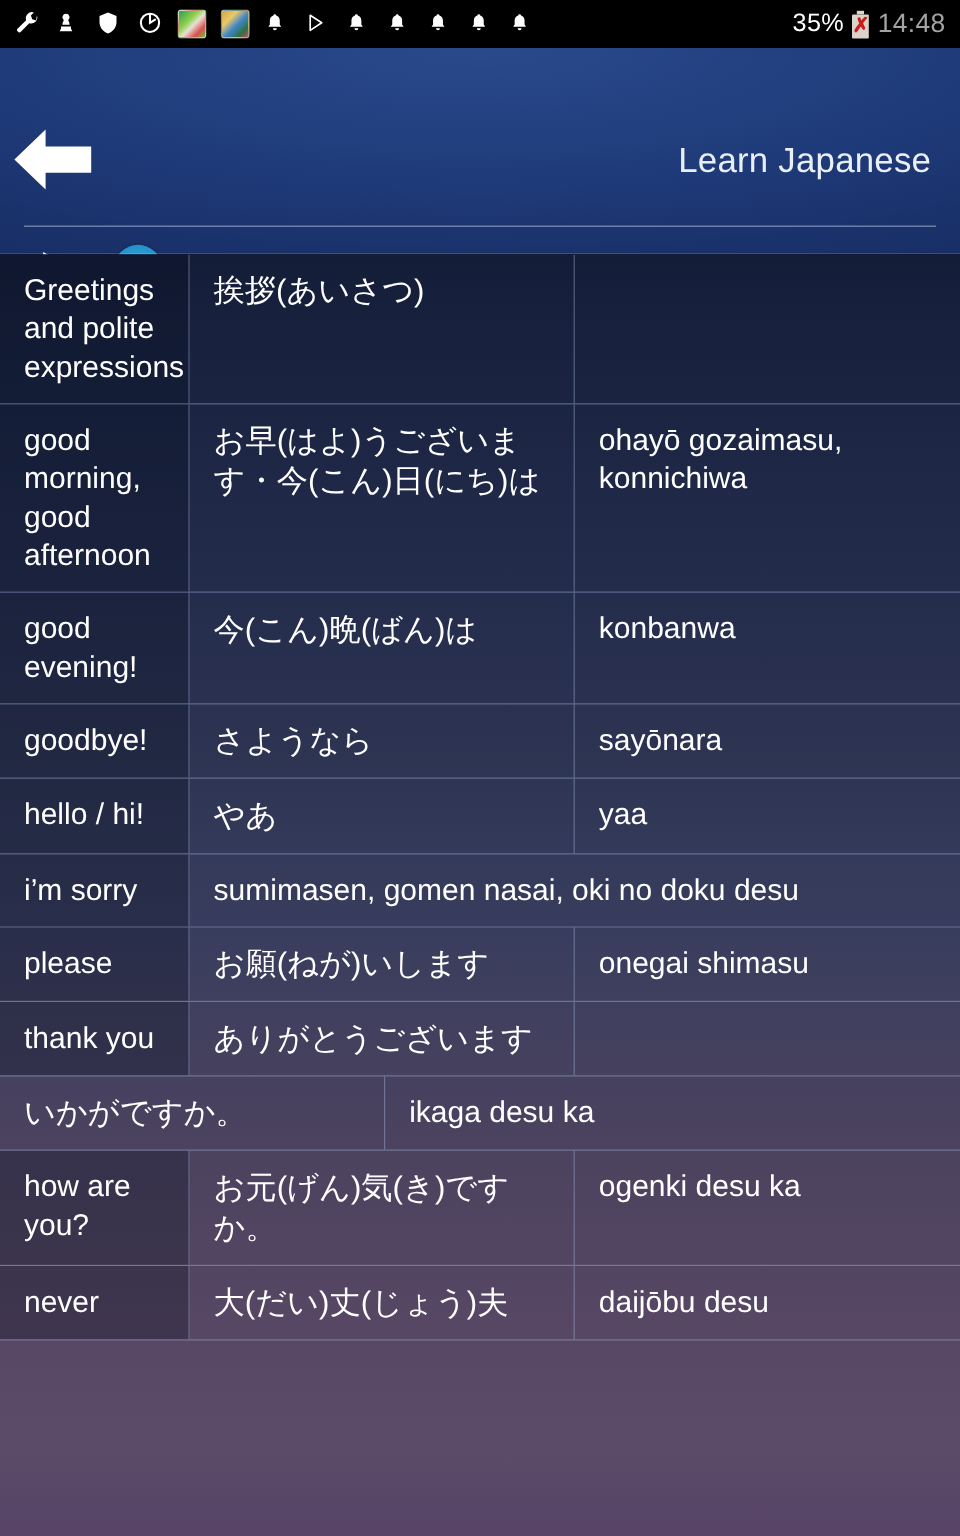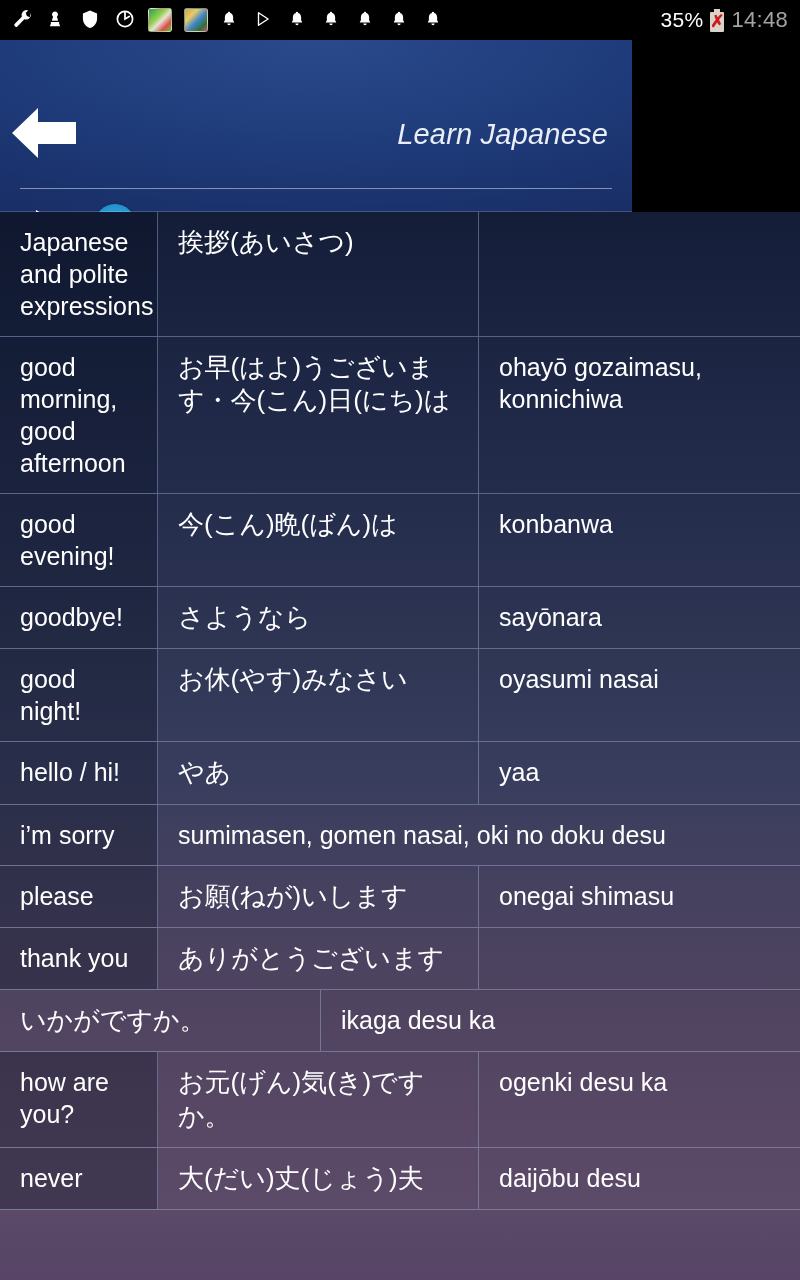--- a/index.html
+++ b/index.html
@@ -39,25 +39,24 @@
   #battery-icon .cap{
     position:absolute; left:5px; top:1px; width:6px; height:3px; background:#d9d3c9;
   }
   #battery-icon .x{
     position:absolute; left:0; top:4px; width:16px; height:20px;
     color:#cc1b1b; font-size:17px; font-weight:bold; line-height:20px; text-align:center;
   }
 
   
   #header{
-    position:relative; width:632px; height:172px;
+    position:relative; width:800px; height:172px;
     background:
       radial-gradient(120% 150% at 50% 0%, #2a4a8c 0%, #1e3a78 45%, #15265a 100%);
     overflow:hidden;
-    font-style:italic;
   }
   #header:after{
     content:""; position:absolute; left:0; right:0; bottom:0; height:1px;
     background:rgba(255,255,255,.18);
   }
   #back-button{
     position:absolute; left:10px; top:62px;
     width:70px; height:62px; cursor:pointer;
   }
   #app-title{
@@ -229,44 +228,39 @@
     </div>
 
     <div id="seek-thumb" style="left: 95px;"></div>
 
   </div>
 </div>
 
 <div id="content">
   <div id="table">
       <div class="row header-row">
-        <div class="cell c-en">Japanese and polite expressions</div>
+        <div class="cell c-en">Greetings and polite expressions</div>
         <div class="cell c-jp">挨拶(あいさつ)</div>
       </div>
       <div class="row">
         <div class="cell c-en">good morning, good afternoon</div>
         <div class="cell c-jp">お早(はよ)うございます・今(こん)日(にち)は</div>
         <div class="cell c-ro">ohayō gozaimasu, konnichiwa</div>
       </div>
       <div class="row">
         <div class="cell c-en">good evening!</div>
         <div class="cell c-jp">今(こん)晩(ばん)は</div>
         <div class="cell c-ro">konbanwa</div>
       </div>
       <div class="row">
         <div class="cell c-en">goodbye!</div>
         <div class="cell c-jp">さようなら</div>
         <div class="cell c-ro">sayōnara</div>
       </div>
       <div class="row">
-        <div class="cell c-en">good night!</div>
-        <div class="cell c-jp">お休(やす)みなさい</div>
-        <div class="cell c-ro">oyasumi nasai</div>
-      </div>
-      <div class="row">
         <div class="cell c-en">hello / hi!</div>
         <div class="cell c-jp">やあ</div>
         <div class="cell c-ro">yaa</div>
       </div>
       <div class="row">
         <div class="cell c-en">i’m sorry</div>
         <div class="cell c-ro">sumimasen, gomen nasai, oki no doku desu</div>
       </div>
       <div class="row">
         <div class="cell c-en">please</div>

